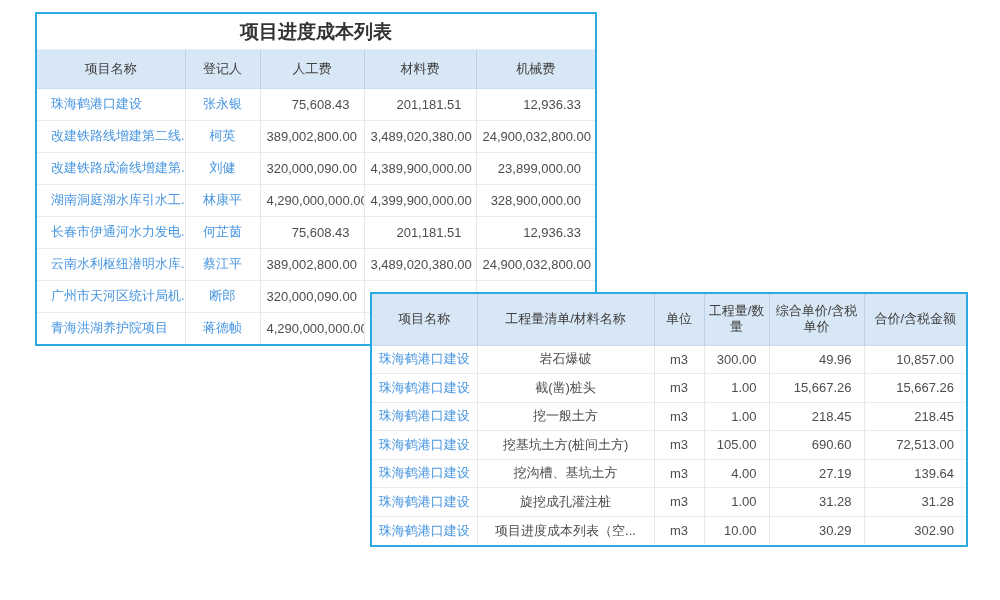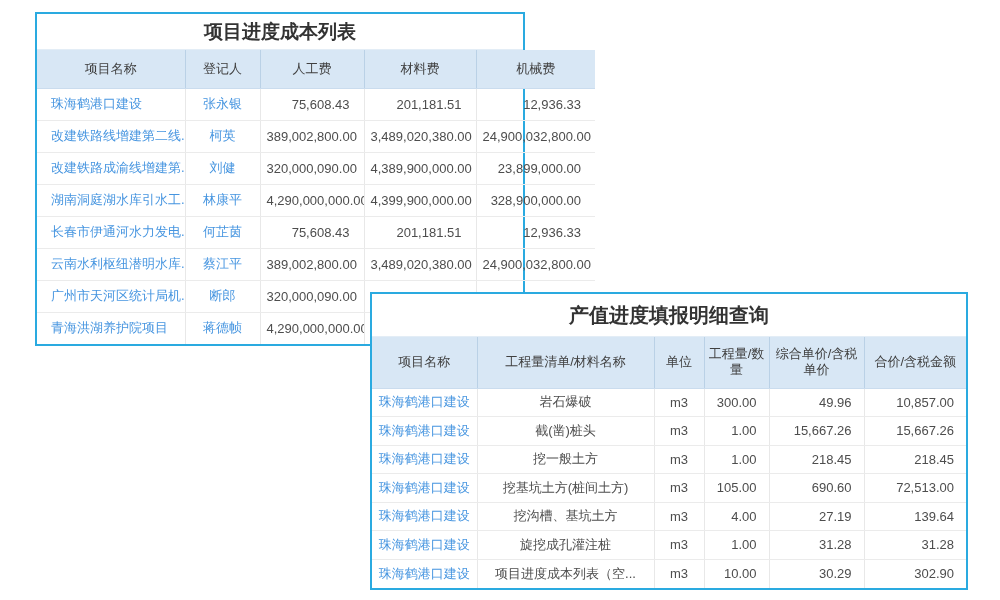--- a/index.html
+++ b/index.html
@@ -8,21 +8,21 @@
     background: #ffffff;
     font-family: "Liberation Sans", "DejaVu Sans", sans-serif;
     overflow: hidden;
     position: relative;
   }
   .card {
     position: absolute;
     background: #ffffff;
     border: 2px solid #2aaae0;
   }
-  #cost-card { left: 35px; top: 12px; width: 490px; z-index: 1; }
+  #cost-card { left: 35px; top: 12px; width: 562px; z-index: 1; }
   #output-card { left: 370px; top: 292px; width: 598px; z-index: 2; }
 
   .card-title {
     display: flex; align-items: center; justify-content: center;
     font-weight: bold; color: #333333;
     border-bottom: 1px solid #e3edf6;
     background: #ffffff;
   }
   #cost-card .card-title { height: 36px; font-size: 19px; }
   #output-card .card-title { height: 43px; font-size: 20px; }
@@ -145,21 +145,20 @@
           <td class="ac"><span class="link">蒋德帧</span></td>
           <td class="ar">4,290,000,000.00</td>
           <td class="ar"></td>
           <td class="ar"></td>
         </tr>
       </tbody>
   </table>
 </div>
 
 <div class="card" id="output-card">
-  <div class="card-title">产值进度填报明细查询</div>
   <table>
     <colgroup>
       <col style="width:105px">
         <col style="width:177px">
         <col style="width:50px">
         <col style="width:65px">
         <col style="width:95px">
         <col style="width:102px">
     </colgroup>
     <thead>

